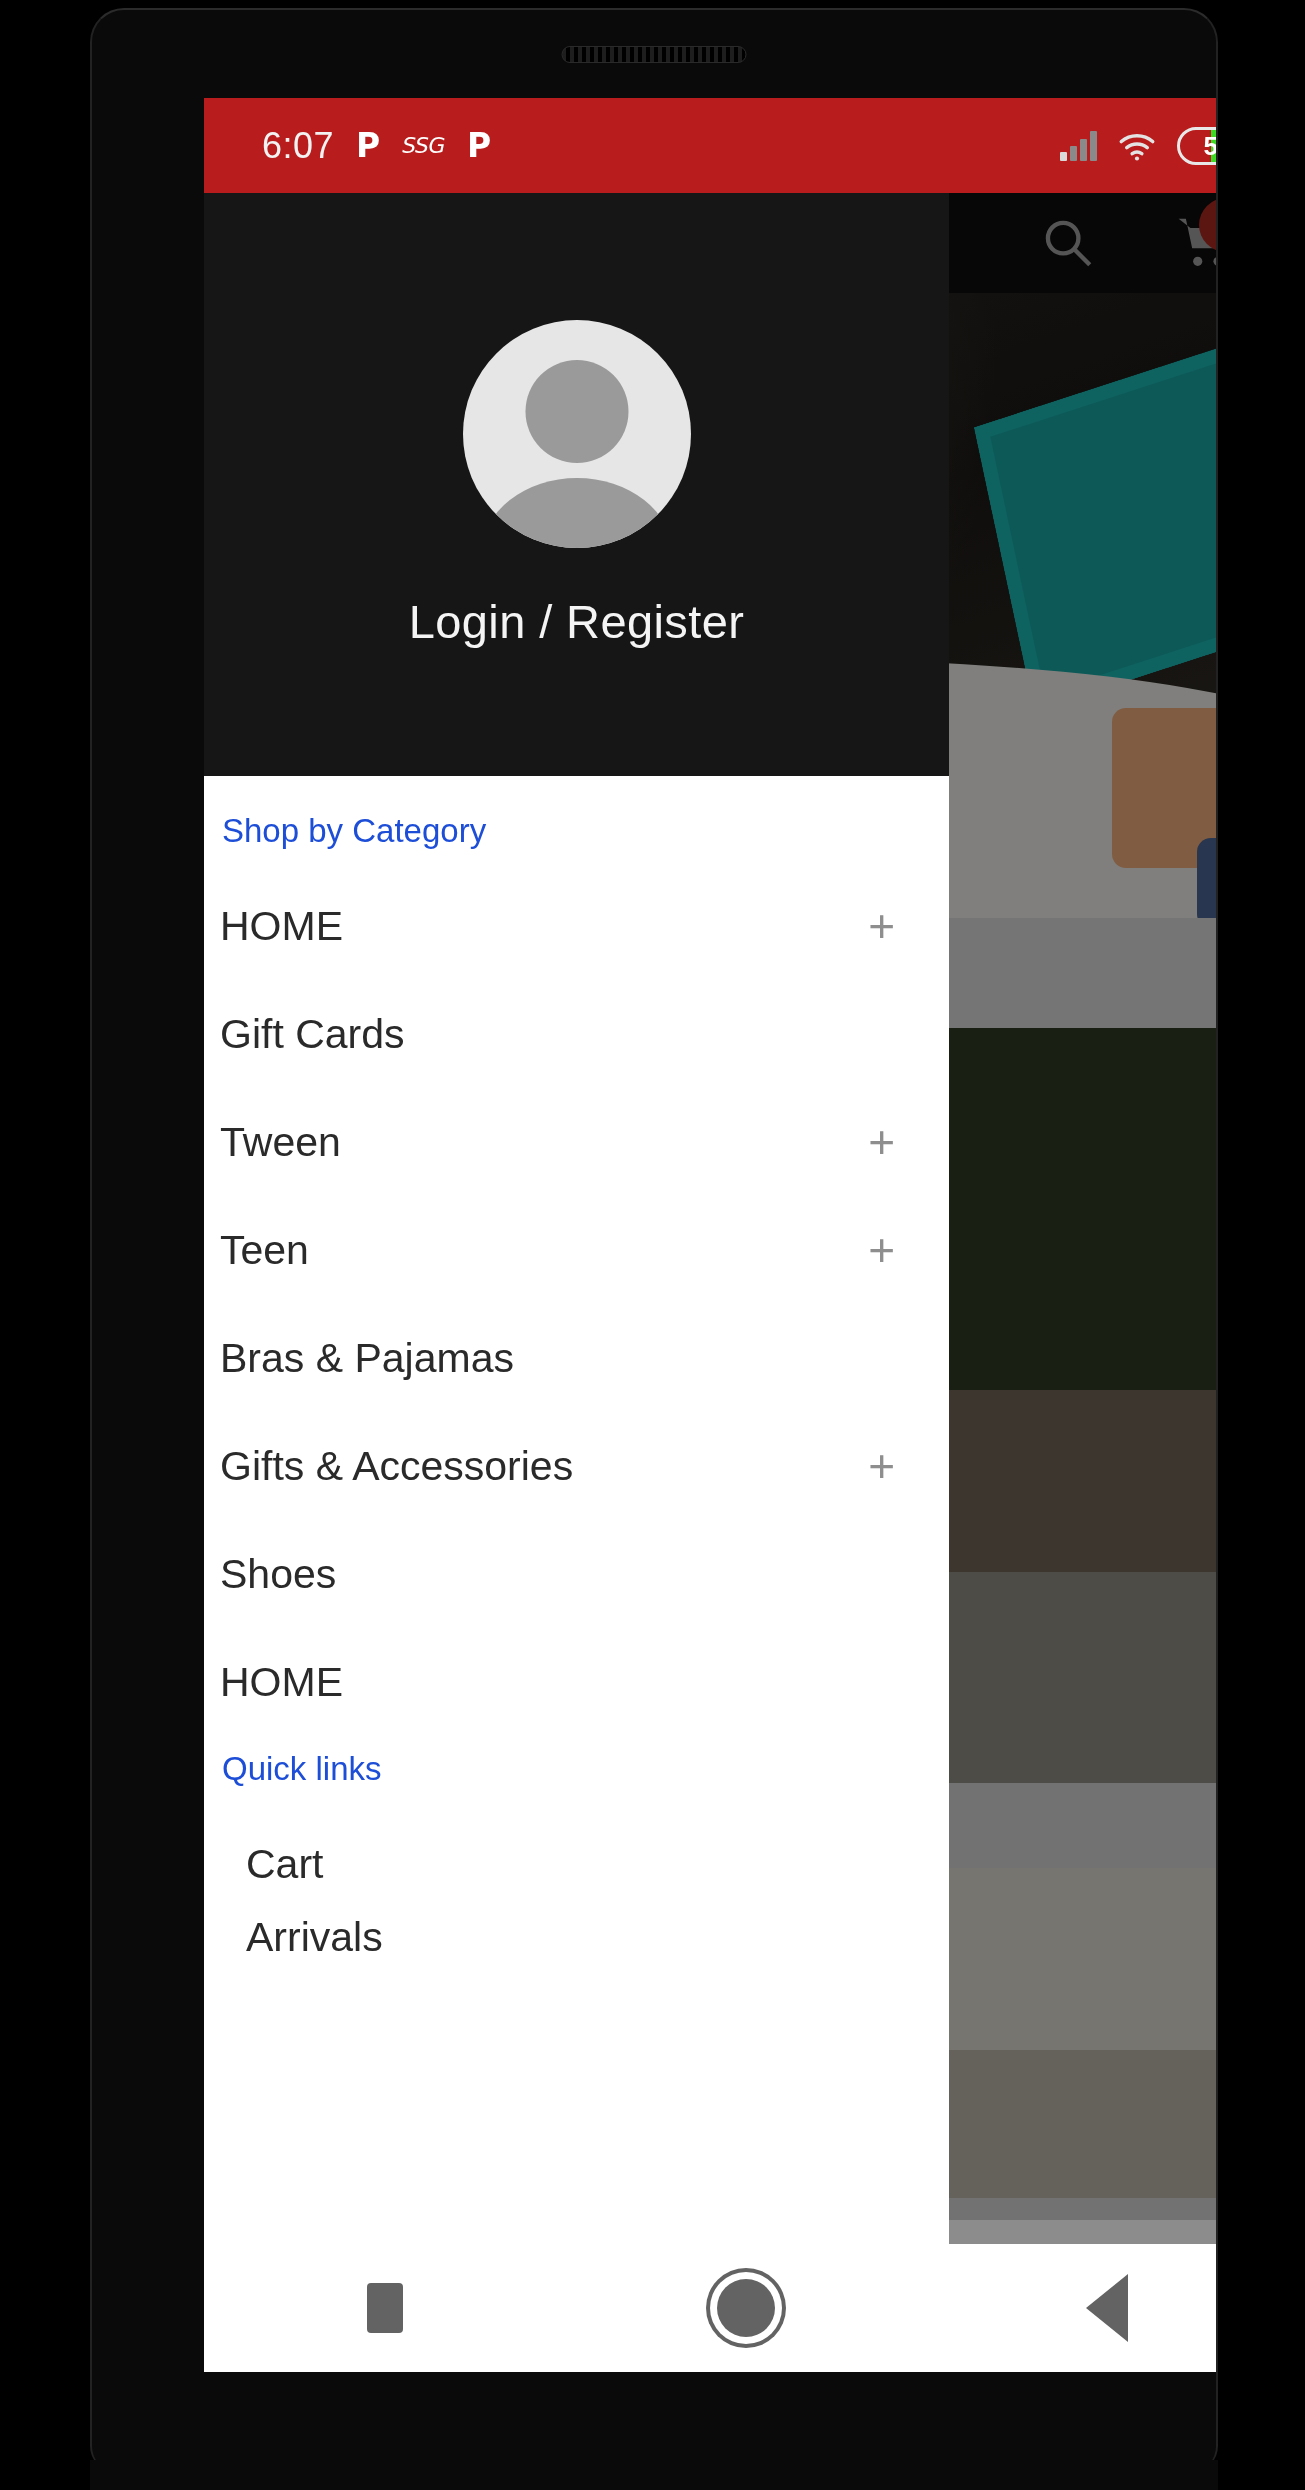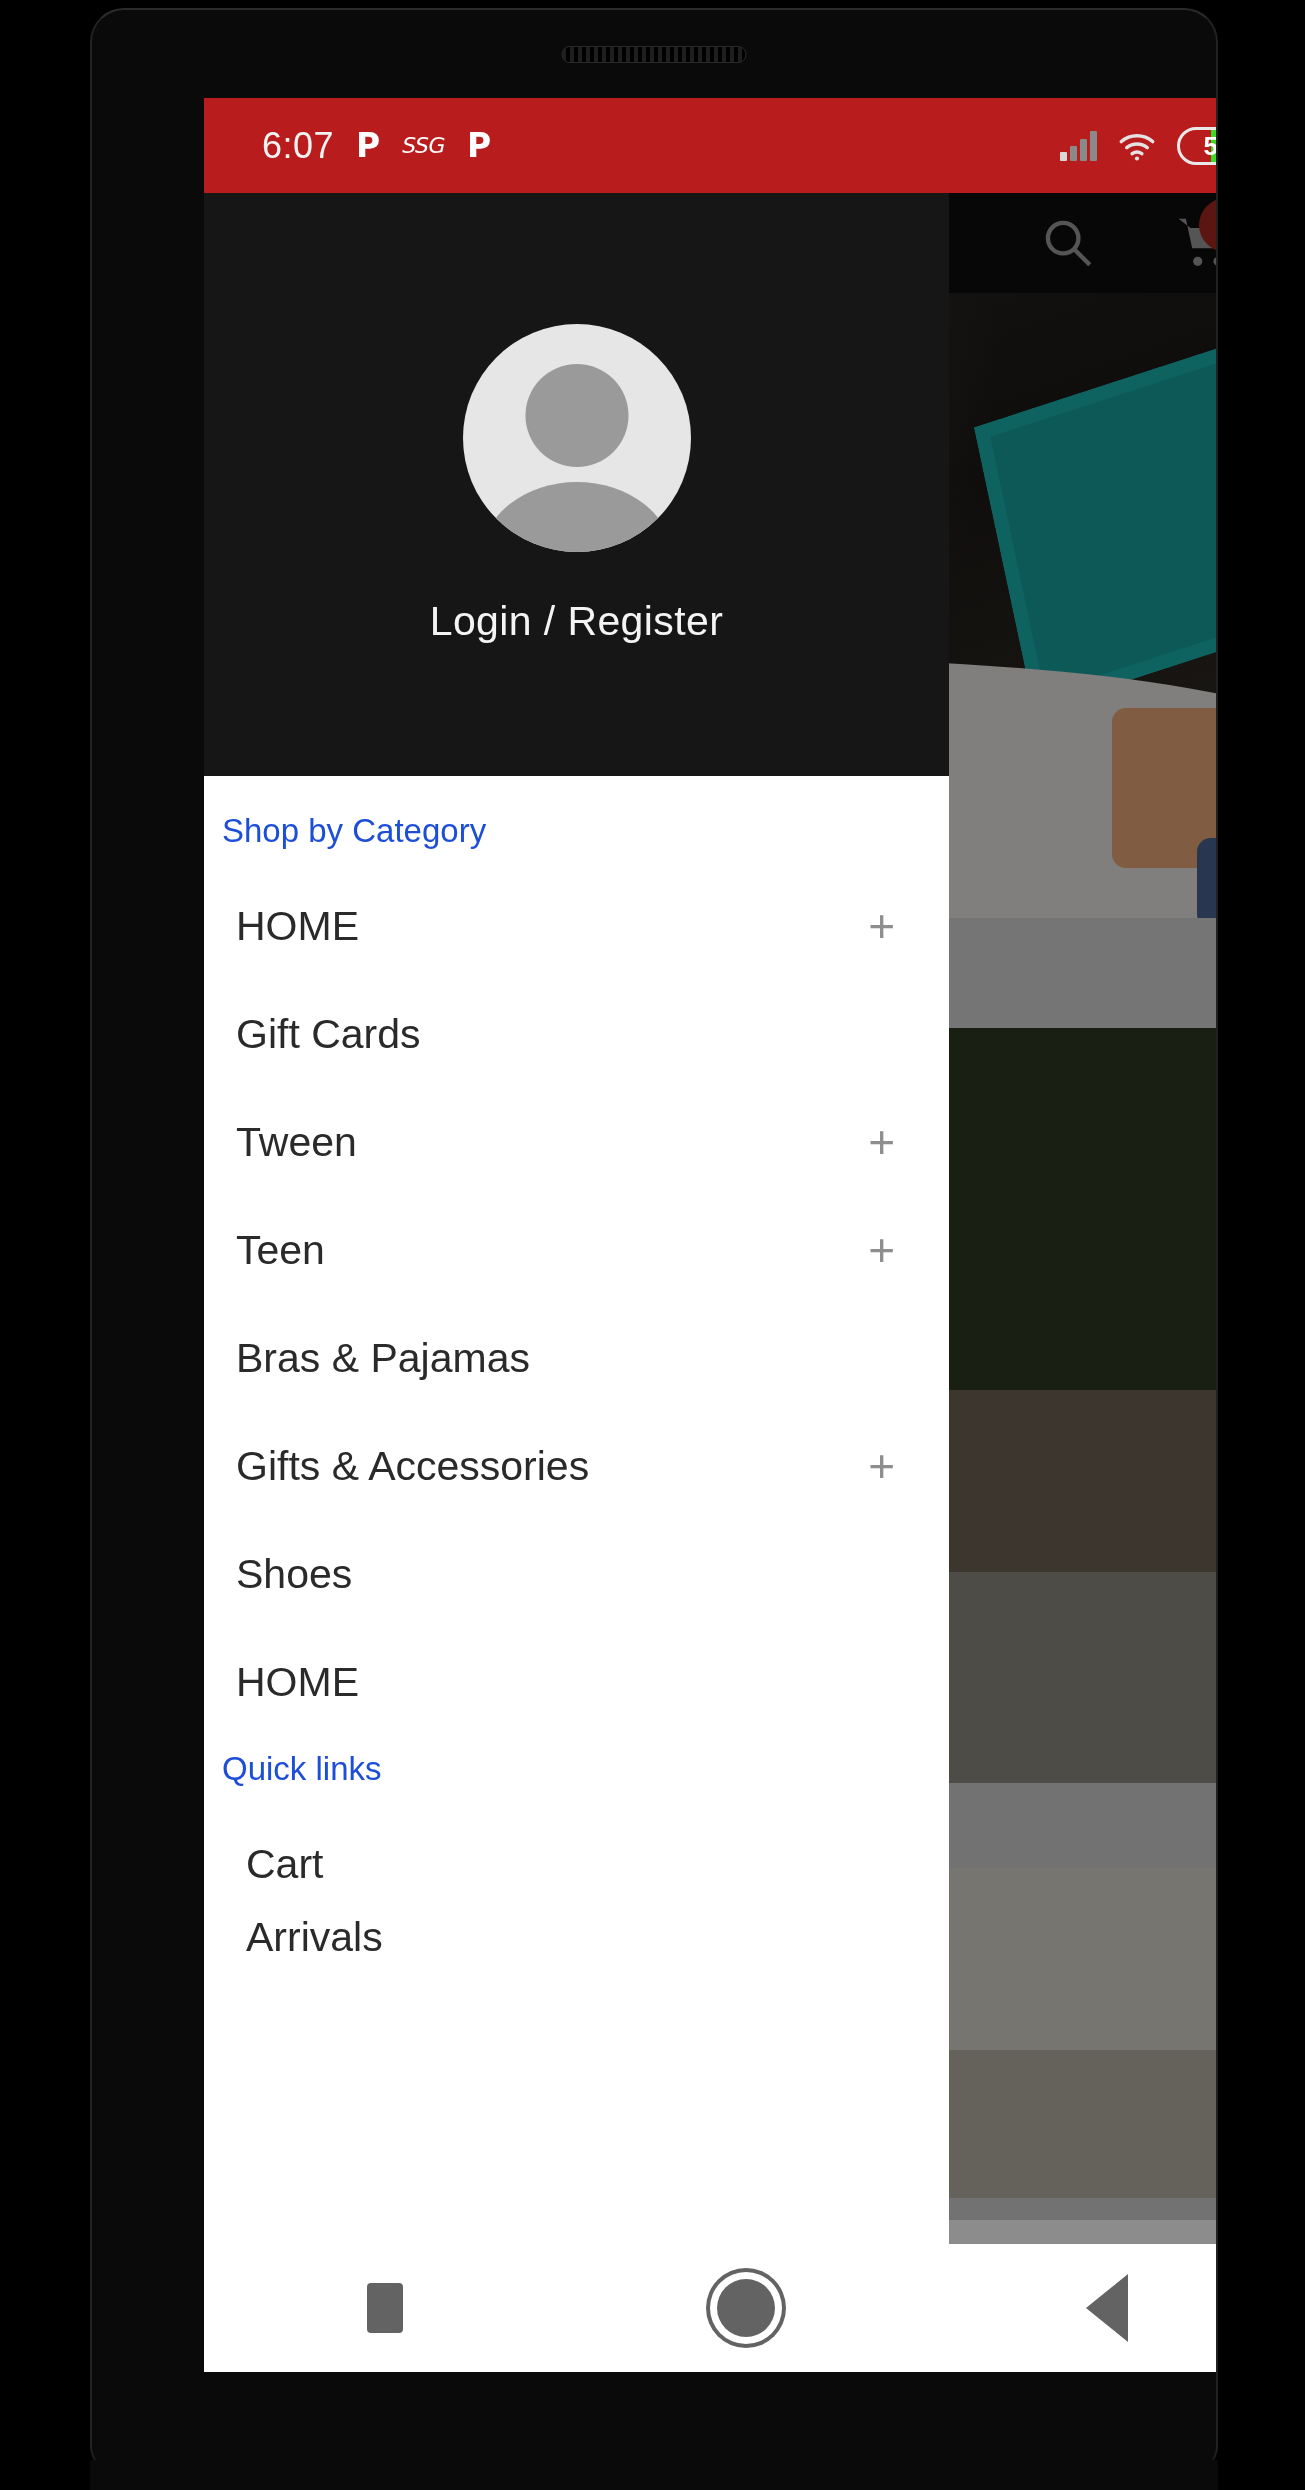--- a/index.html
+++ b/index.html
@@ -315,21 +315,21 @@
   #avatar .body {
     position: absolute;
     left: 50%; top: 158px;
     transform: translateX(-50%);
     width: 190px; height: 150px;
     border-radius: 50%;
     background: #9a9a9a;
   }
   #login-register {
     color: #f4f4f4;
-    font-size: 41px;
+    font-size: 47px;
     font-weight: 300;
     letter-spacing: .4px;
     font-family: "Liberation Sans", sans-serif;
   }
 
   #drawer-list {
     flex: 1 1 auto;
     background: #ffffff;
     overflow: hidden;
     padding-top: 22px;
@@ -338,21 +338,21 @@
     font-size: 33px;
     color: #1d4ed8;
     padding: 14px 0 22px 18px;
     font-weight: 300;
     font-family: "Liberation Sans", sans-serif;
   }
   .nav-item {
     display: flex;
     align-items: center;
     justify-content: space-between;
-    padding: 0 54px 0 32px;
+    padding: 0 54px 0 16px;
     height: 108px;
     background: #ffffff;
   }
   .nav-label {
     font-size: 41px;
     color: #2a2a2a;
     font-weight: 300;
     white-space: nowrap;
     font-family: "Liberation Sans", sans-serif;
   }

